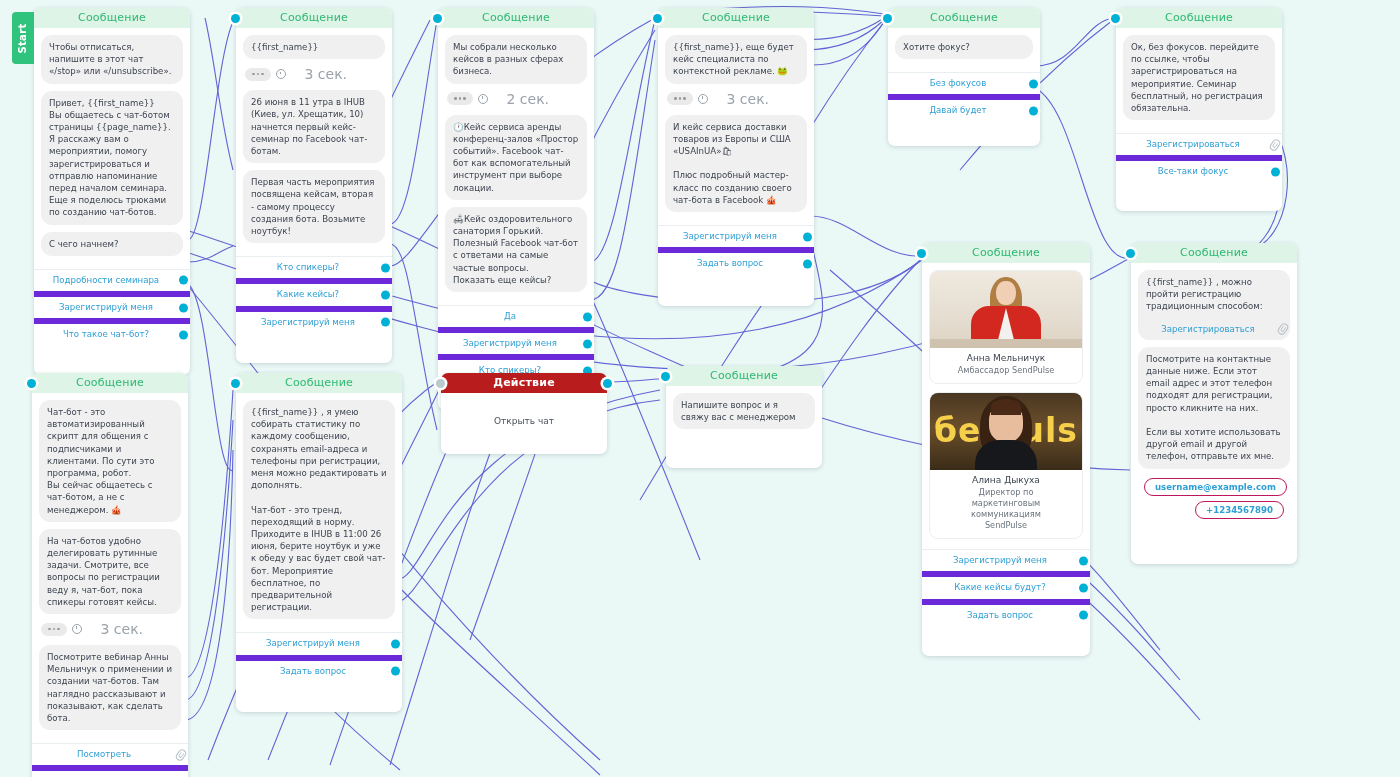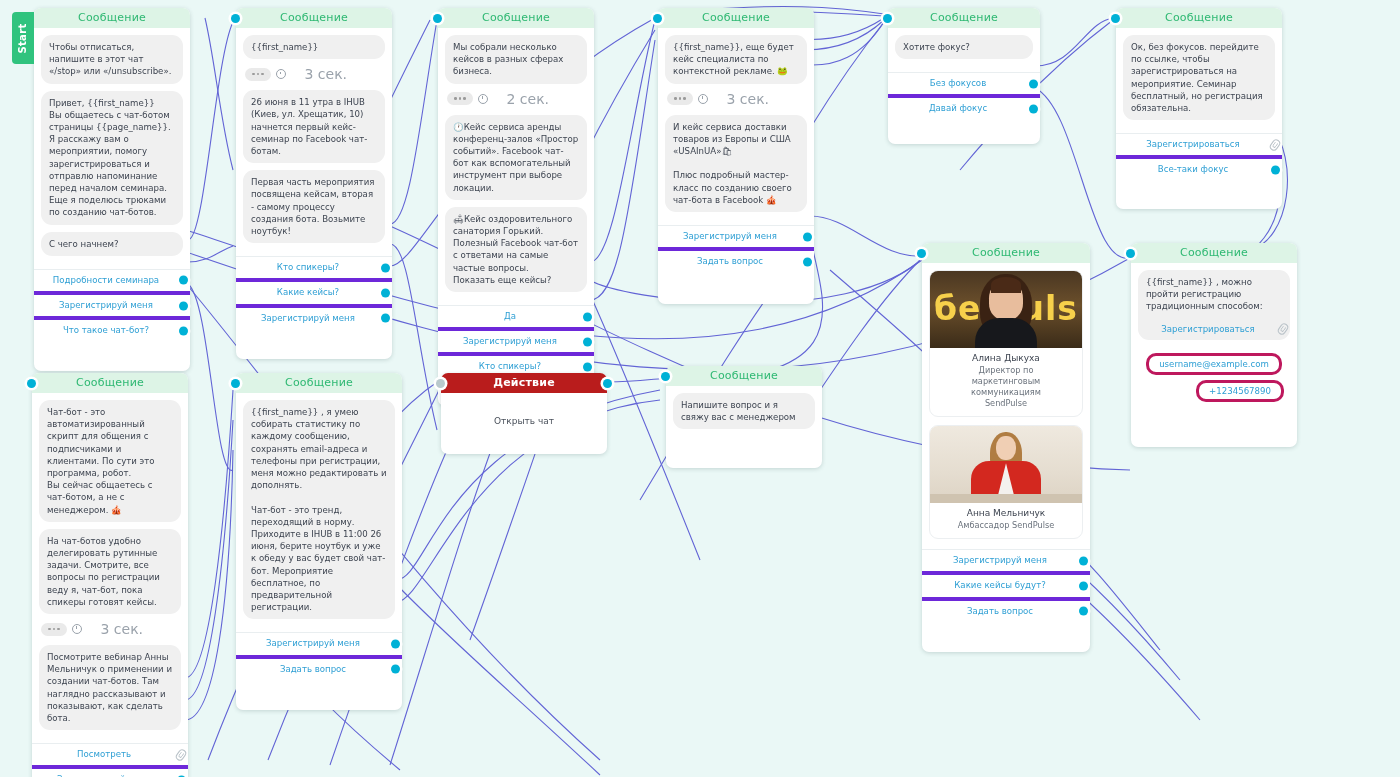--- a/index.html
+++ b/index.html
@@ -73,21 +73,21 @@
     position:relative;display:inline-block;
   }
   .clock:after{
     content:"";position:absolute;left:3px;top:1.4px;width:1px;height:2.6px;background:#9aa2ab;
   }
 
   
   .btns{border-top:1px solid #e9eef0;}
   .btn-row{
     position:relative;
-    border-bottom:4px solid #6d28d9;
+    border-bottom:6px solid #6d28d9;
     text-align:center;
     padding:5px 18px 5px 6px;
     font-size:8.6px;
     color:#2e9fd4;
     line-height:1.3;
   }
   .btn-row:last-child{border-bottom:none;}
   .btn-row .port{
     position:absolute;right:2px;top:50%;transform:translateY(-50%);
   }
@@ -109,24 +109,25 @@
 
   
   .port-in{position:absolute;left:-5px;top:6px;}
   .port-out{position:absolute;right:-5px;top:6px;}
   .port-gray{background:#b9c9cc;}
 
   
   .pill-wrap{padding:6px 6px 4px 6px;}
   .pill{
     display:block;margin:0 0 5px auto;
-    border:3px solid #be185d;border-radius:10px;
+    border:1px solid #be185d;border-radius:10px;
     color:#2e9fd4;font-size:8.6px;
     padding:3px 10px;text-align:center;width:max-content;
     background:#fff;
+    font-weight:bold;
   }
   .pill.wide{margin-left:auto;margin-right:auto;}
 
   
   .gal{
     border:1px solid #eceff1;border-radius:9px;overflow:hidden;margin-bottom:8px;background:#fff;
   }
   .gal-img{height:77px;position:relative;overflow:hidden;}
   .gal-cap{padding:5px 6px 7px;text-align:center;}
   .gal-name{font-size:9px;color:#3d4450;margin-bottom:2px;}
@@ -355,21 +356,21 @@
   </div>
 
   <div class="node msg" style="left:888px;top:8px;width:152px;">
     <span class="port port-in"></span>
     <div class="node-head">Сообщение</div>
     <div class="node-body">
       <div class="bubble last">Хотите фокус?</div>
     </div>
     <div class="btns">
       <div class="btn-row"><span>Без фокусов</span><span class="port"></span></div>
-      <div class="btn-row"><span>Давай фокус</span><span class="port"></span></div>
+      <div class="btn-row"><span>Давай будет</span><span class="port"></span></div>
     </div>
     <div style="height:24px"></div>
   </div>
 
   <div class="node msg" style="left:1116px;top:8px;width:166px;">
     <span class="port port-in"></span>
     <div class="node-head">Сообщение</div>
     <div class="node-body">
       <div class="bubble last">Ок, без фокусов. перейдите по ссылке, чтобы зарегистрироваться на мероприятие. Семинар бесплатный, но регистрация обязательна.</div>
     </div>
@@ -439,20 +440,34 @@
     <div class="node-body">
       <div class="bubble last">Напишите вопрос и я свяжу вас с менеджером</div>
       <div style="height:26px"></div>
     </div>
   </div>
 
   <div class="node msg" style="left:922px;top:243px;width:168px;">
     <span class="port port-in"></span>
     <div class="node-head">Сообщение</div>
     <div class="node-body" style="padding:7px 7px 2px;">
+
+      <div class="gal">
+        <div class="gal-img photo-b">
+          <div class="hair"></div>
+            <div class="head"></div>
+            <div class="blazer"></div>
+            <div class="shirt"></div>
+            <div class="desk"></div>
+        </div>
+        <div class="gal-cap">
+          <div class="gal-name">Анна Мельничук</div>
+          <div class="gal-sub">Амбассадор SendPulse</div>
+        </div>
+      </div>
 
       <div class="gal">
         <div class="gal-img photo-a">
           <div class="logo">
               <span>бе</span>
               <span>uls</span>
             </div>
           <div class="hair"></div>
             <div class="head"></div>
             <div class="hair2"></div>
@@ -460,52 +475,41 @@
         </div>
         <div class="gal-cap">
           <div class="gal-name">Алина Дыкуха</div>
           <div class="gal-sub">Директор по
 маркетинговым
 коммуникациям
 SendPulse</div>
         </div>
       </div>
 
-      <div class="gal">
-        <div class="gal-img photo-b">
-          <div class="hair"></div>
-            <div class="head"></div>
-            <div class="blazer"></div>
-            <div class="shirt"></div>
-            <div class="desk"></div>
-        </div>
-        <div class="gal-cap">
-          <div class="gal-name">Анна Мельничук</div>
-          <div class="gal-sub">Амбассадор SendPulse</div>
-        </div>
-      </div>
-
     </div>
     <div class="btns">
       <div class="btn-row"><span>Зарегистрируй меня</span><span class="port"></span></div>
       <div class="btn-row"><span>Какие кейсы будут?</span><span class="port"></span></div>
       <div class="btn-row"><span>Задать вопрос</span><span class="port"></span></div>
     </div>
     <div style="height:30px"></div>
   </div>
 
   <div class="node msg" style="left:1131px;top:243px;width:166px;">
     <span class="port port-in"></span>
     <div class="node-head">Сообщение</div>
     <div class="node-body">
       <div class="bubble" style="margin-bottom:0;border-radius:11px 11px 0 0;">{{first_name}} , можно пройти регистрацию традиционным способом:</div>
       <div class="btn-row" style="background:#f0f0f0;border-radius:0 0 11px 11px;border-bottom:none;margin-bottom:7px;">
         <span>Зарегистрироваться</span>
         <span class="clip"></span>
       </div>
+      <div class="bubble last">Посмотрите на контактные данные ниже. Если этот email адрес и этот телефон подходят для регистрации, просто кликните на них.
+
+Если вы хотите использовать другой email и другой телефон, отправьте их мне.</div>
       <div class="pill-wrap">
         <div class="pill wide">username@example.com</div>
         <div class="pill">+1234567890</div>
       </div>
       <div style="height:26px"></div>
     </div>
   </div>
 
 </div>
 

